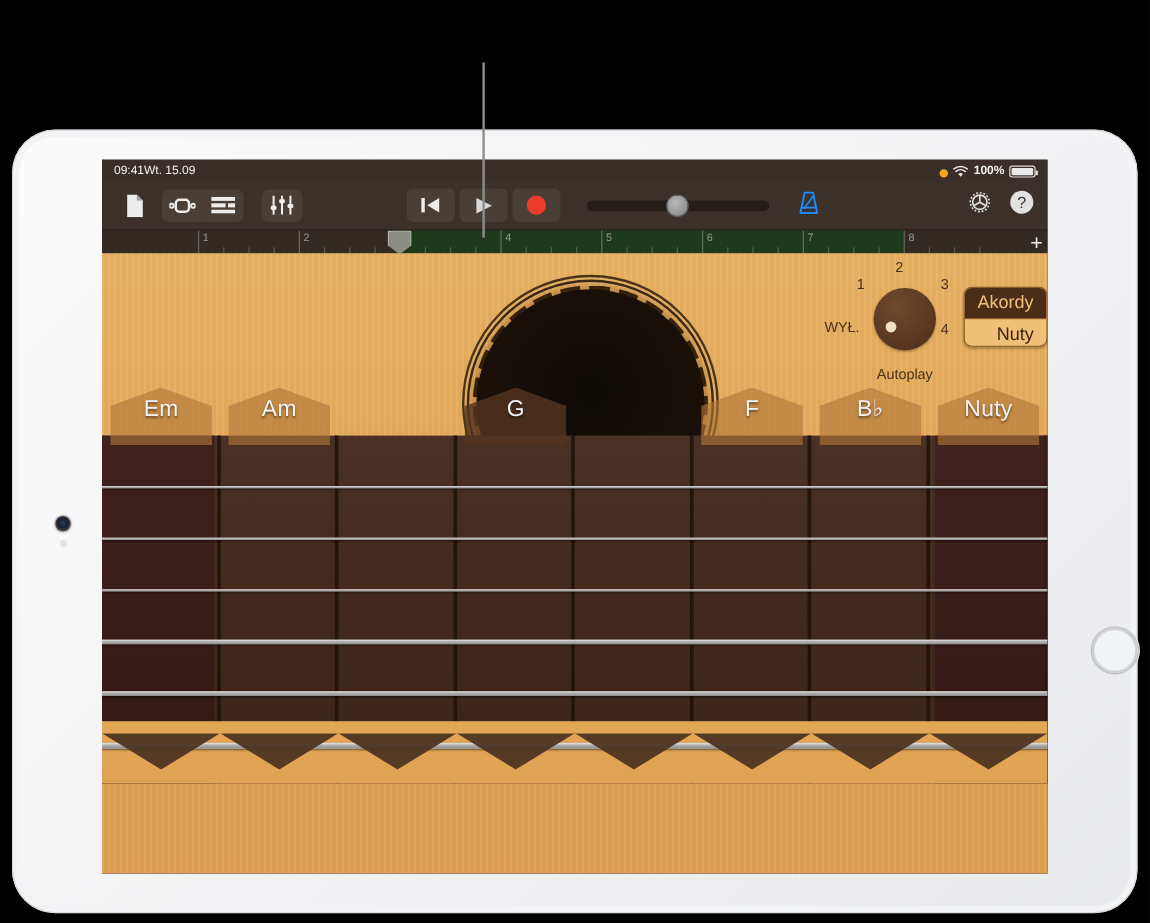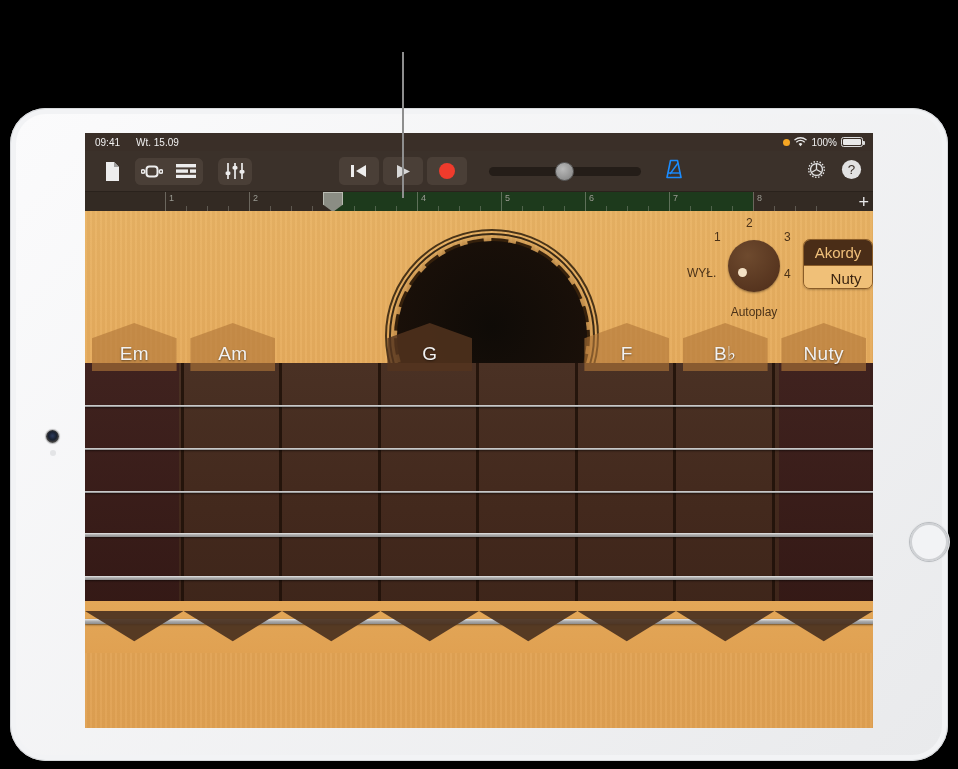--- a/index.html
+++ b/index.html
@@ -58,22 +58,22 @@
   }
 
   
   #status-bar{
     height:18px; width:100%;
     background:#3a2f28;
     display:flex; align-items:center;
     padding:0 10px;
     color:#f0f0f0; font-size:10px;
   }
-  .sb-left{ display:flex; gap:16px; align-items:center; }
-  .sb-right{ margin-left:auto; display:flex; gap:4px; align-items:center; font-size:10px;}
+  .sb-left{ display:flex; gap:0; align-items:center; }
+  .sb-right{ margin-left:auto; display:flex; gap:4px; align-items:flex-end; font-size:10px;font-weight:bold;}
   #rec-dot{ width:7px;height:7px;border-radius:50%;background:#f5a623; display:inline-block;}
   #battery-shell{
     width:22px;height:10px;border:1px solid #dcdcdc;border-radius:2.5px;
     position:relative; display:inline-block;
   }
   #battery-shell:after{
     content:""; position:absolute; right:-3px; top:3px;
     width:2px;height:4px;background:#dcdcdc;border-radius:0 1px 1px 0;
   }
   #battery-fill{ position:absolute; inset:1px; background:#e9e9e9; border-radius:1px;}
@@ -263,21 +263,21 @@
 
   
   #chord-strips{
     position:absolute; left:0; top:112px; width:788px; height:48px; z-index:8;
   }
   .chord-tab{
     position:absolute; top:0; height:48px;
     background:rgba(176,118,56,.62);
     clip-path: polygon(50% 0, 100% 32%, 100% 100%, 0 100%, 0 32%);
     display:flex; align-items:flex-end; justify-content:center;
-    padding-bottom:6px;
+    padding-bottom:18px;
   }
   .chord-tab.on-dark{ background:rgba(84,53,30,.82); }
   .chord-label{
     color:#f2f2f2; font-size:19px; letter-spacing:.3px;
     text-shadow:0 1px 2px rgba(0,0,0,.5);
   }
   .chord-label sup{ font-size:11px; vertical-align:super; }
 
   
   #chevrons{

